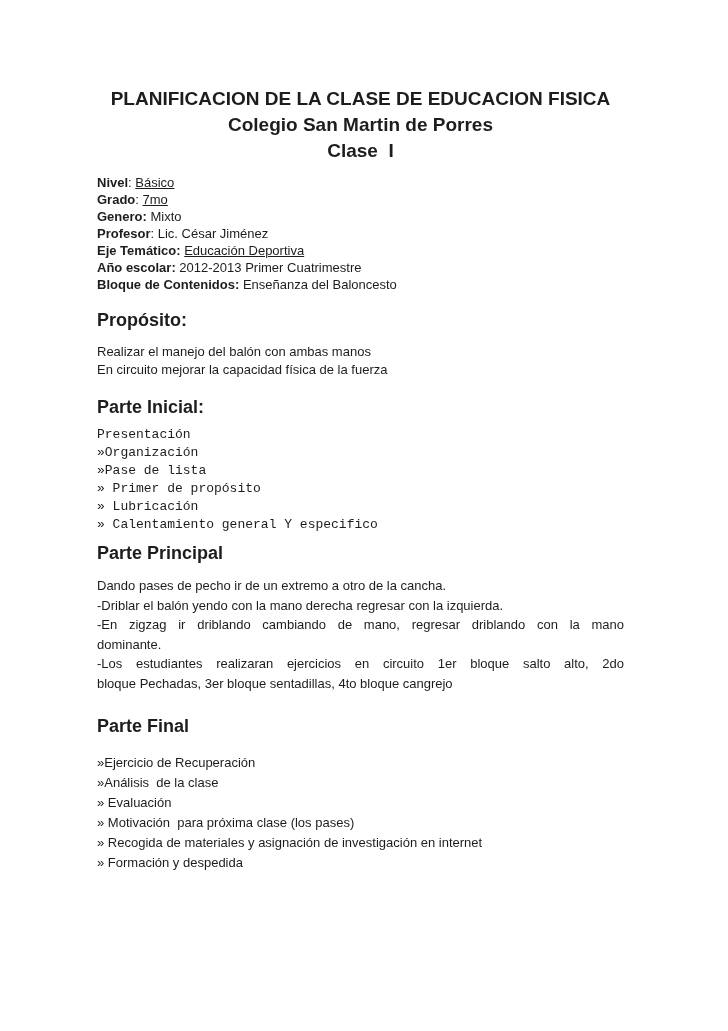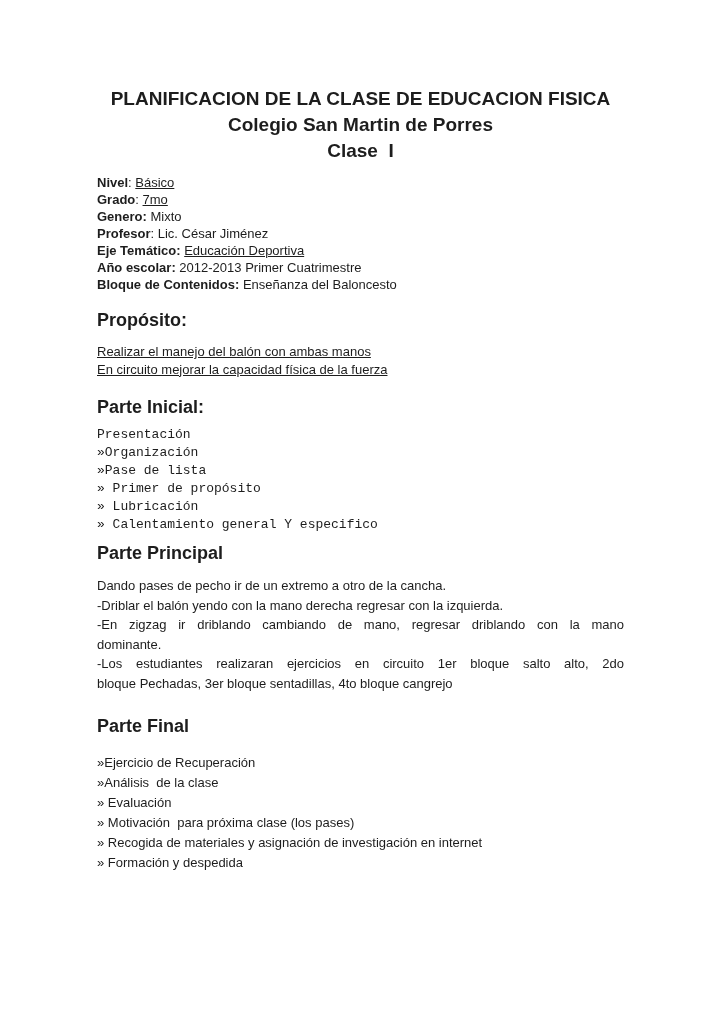--- a/index.html
+++ b/index.html
@@ -49,21 +49,21 @@
     font-weight: bold;
     line-height: 22px;
     margin: 0;
   }
   .mt-proposito   { margin-top: 16px; }
   .mt-inicial     { margin-top: 18px; }
   .mt-principal   { margin-top: 8px; }
   .mt-final       { margin-top: 22px; }
 
   
-  .body-block-proposito { margin-top: 12px; text-decoration: underline; }
+  .body-block-proposito { margin-top: 12px; }
   .body-block-proposito .text-line { line-height: 17.5px; }
 
   .list-block-inicial { margin-top: 8px; font-family: Liberation Mono, monospace; }
   .list-block-inicial .text-line { line-height: 18px; }
 
   .body-block-principal { margin-top: 12px; }
   .body-block-principal .text-line { line-height: 19.5px; }
 
   .list-block-final { margin-top: 16px; }
   .list-block-final .text-line { line-height: 20px; }

